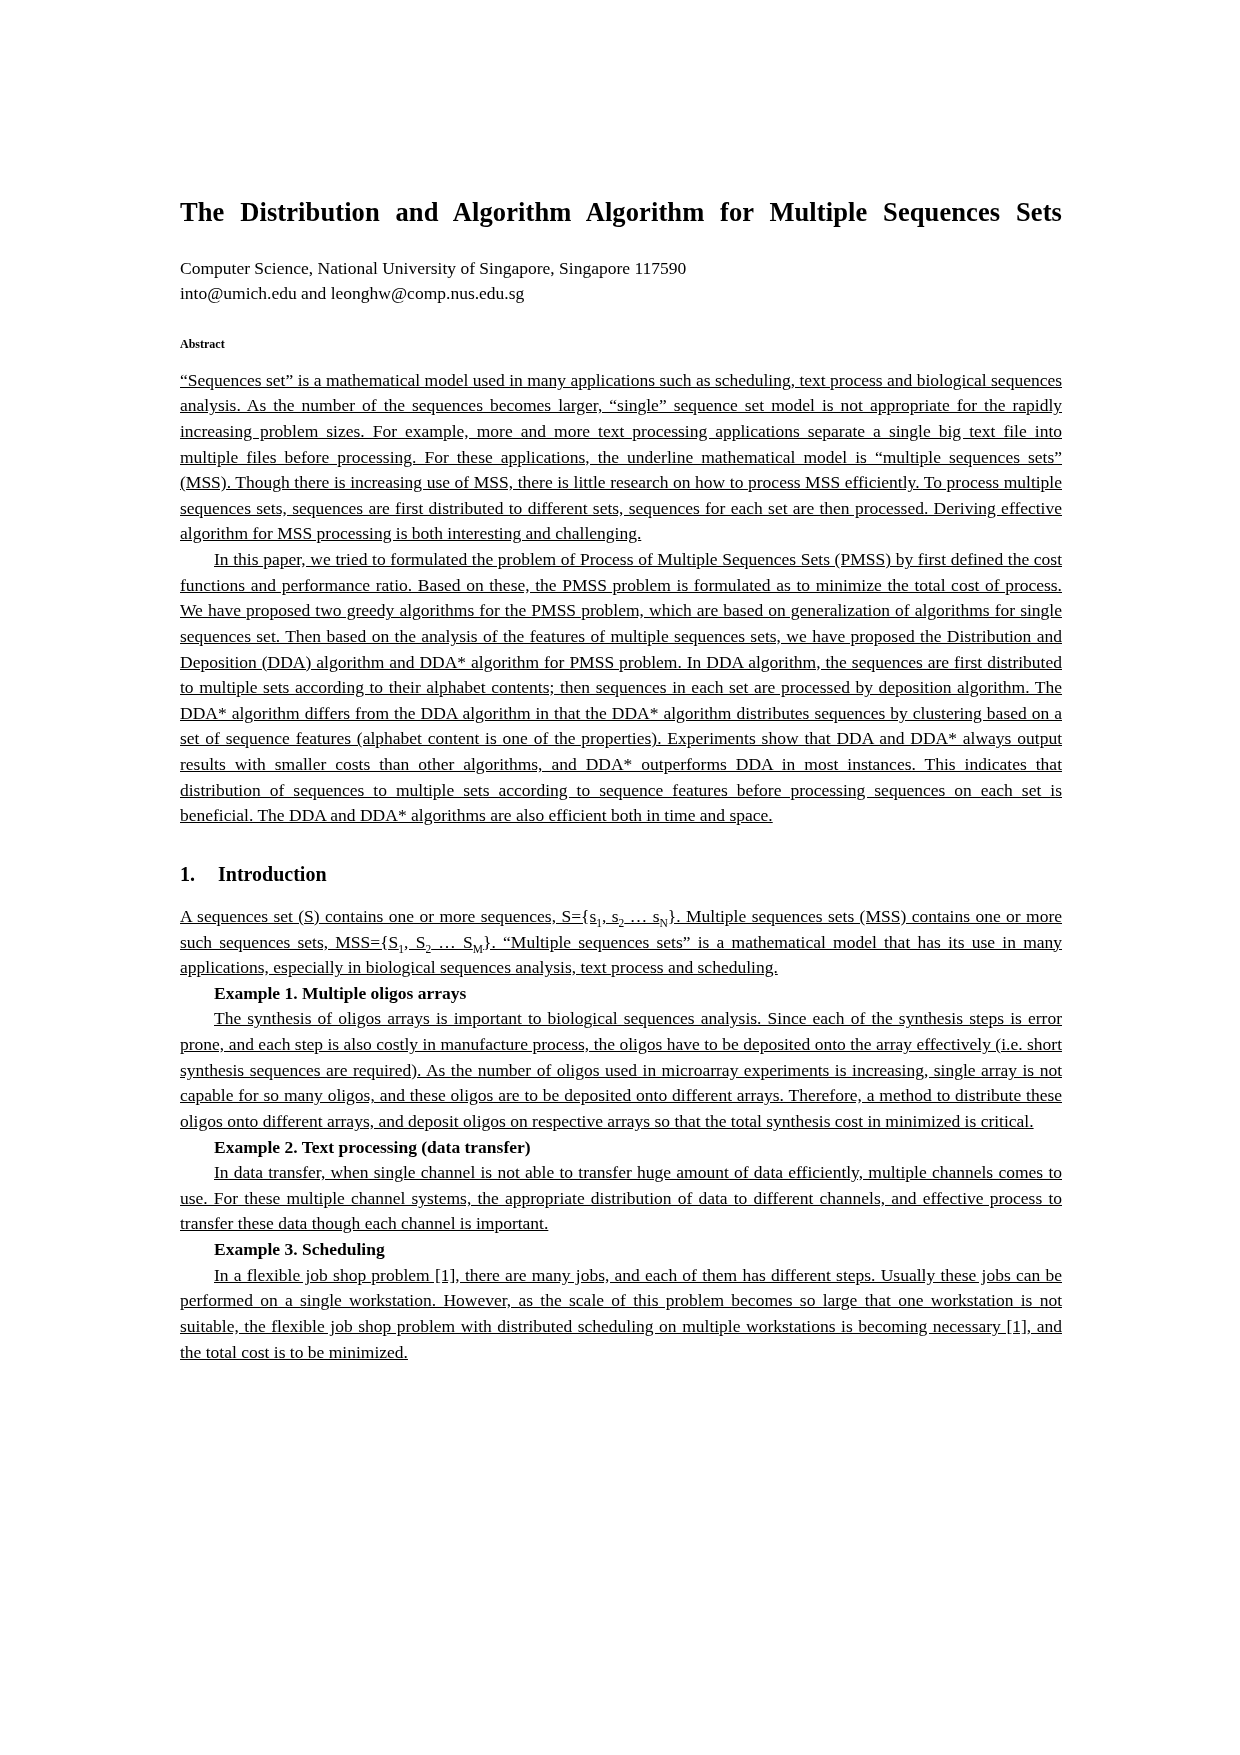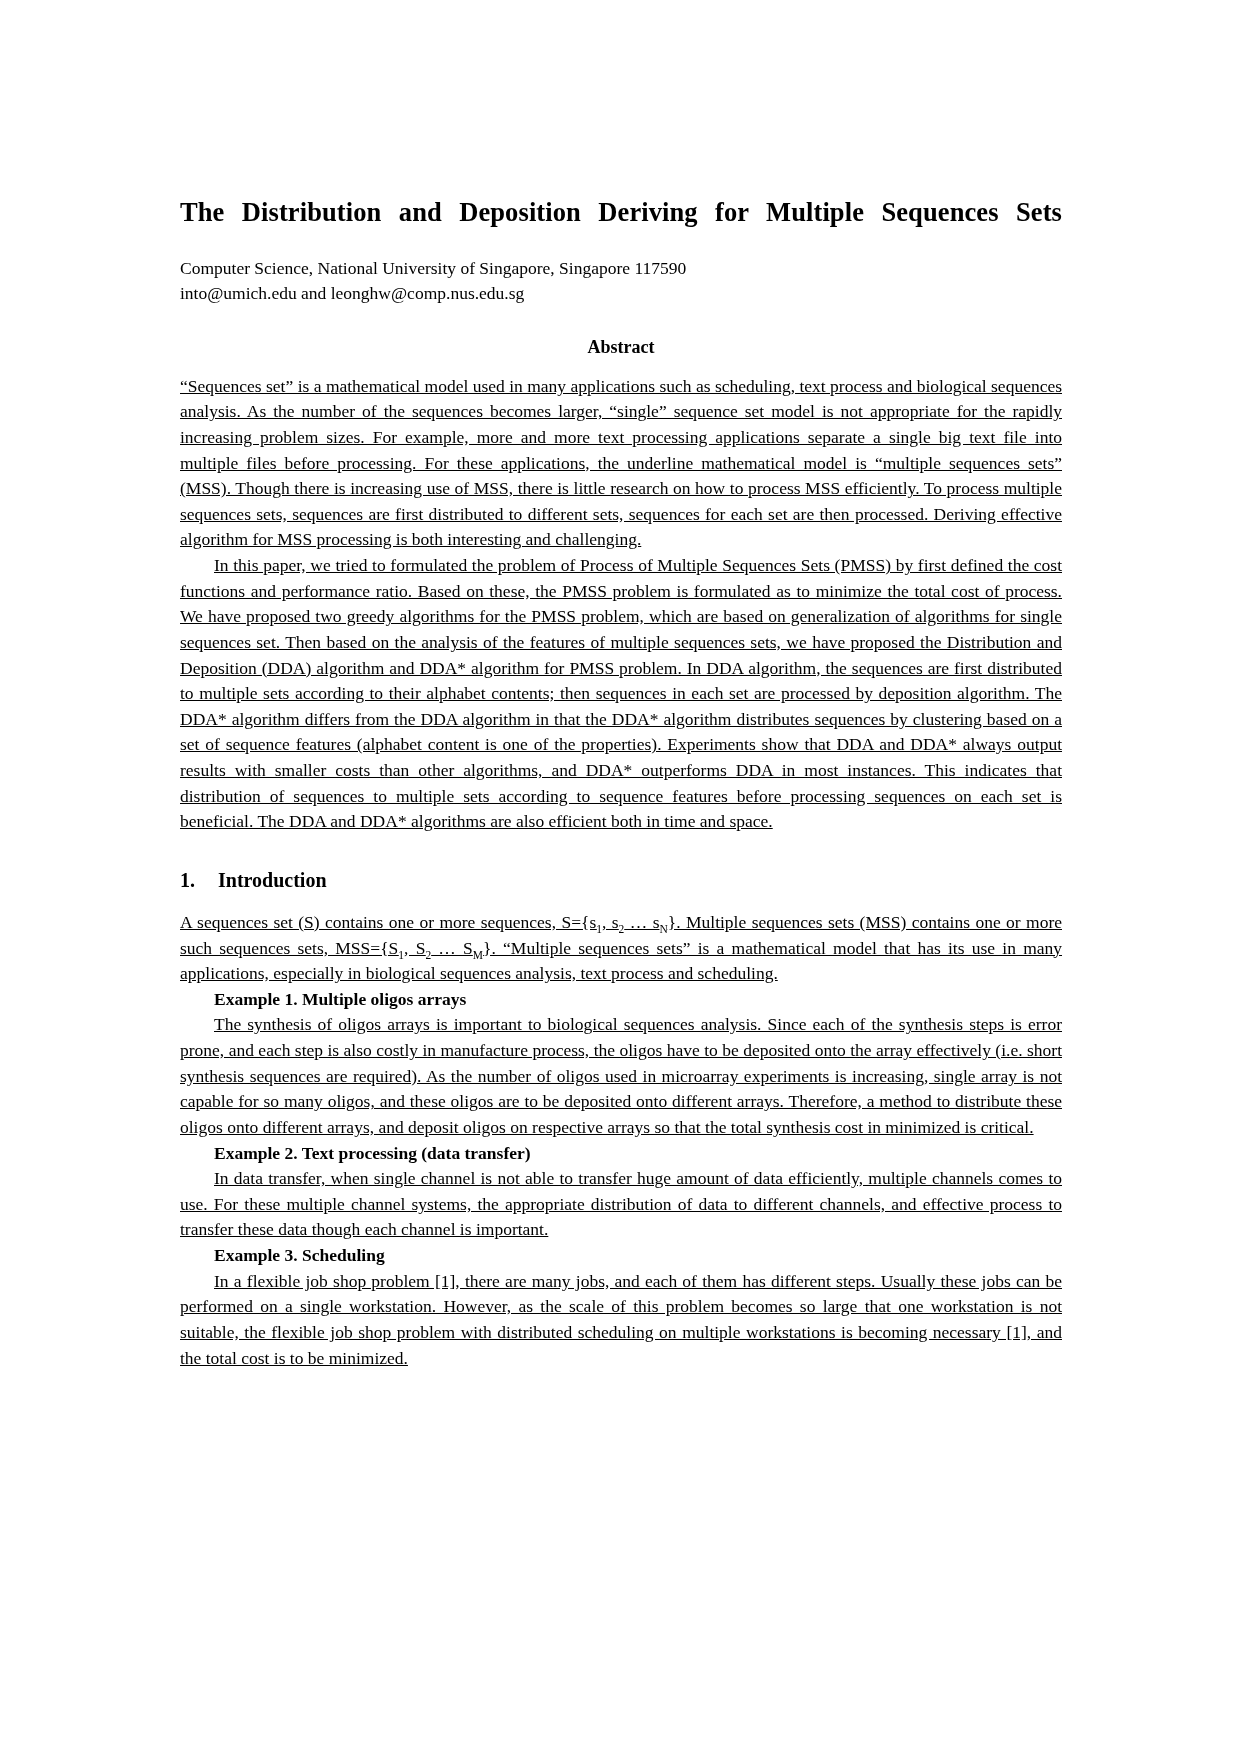--- a/index.html
+++ b/index.html
@@ -43,24 +43,23 @@
     font-size: 11.5px;
     vertical-align: super;
     line-height: 0;
   }
   sub {
     font-size: 11.5px;
     vertical-align: sub;
     line-height: 0;
   }
   .section-head {
-    font-size: 18px;
+    font-size: 12px;
     font-weight: bold;
     margin: 30px 0 16px 0;
-    text-align: center;
   }
   .section-head-num {
     font-size: 20px;
     font-weight: bold;
     margin: 34px 0 18px 0;
   }
   .section-head-num .num {
     display: inline-block;
     width: 38px;
   }
@@ -81,21 +80,21 @@
     line-height: 1.465;
     margin: 0;
     text-indent: 34px;
   }
 </style>
 </head>
 <body>
 
 <div class="page">
 
-  <h1 class="title">The Distribution and Deposition Deriving for Multiple Sequences Sets</h1>
+  <h1 class="title">The Distribution and Algorithm Algorithm for Multiple Sequences Sets</h1>
 
 
   <div class="affil">
     <span class="affil-line">Computer Science, National University of Singapore, Singapore 117590</span>
     <span class="affil-line">into@umich.edu and leonghw@comp.nus.edu.sg</span>
   </div>
 
   <div class="section-head">Abstract</div>
 
   <p class="body">“Sequences set” is a mathematical model used in many applications such as scheduling, text process and biological sequences analysis. As the number of the sequences becomes larger, “single” sequence set model is not appropriate for the rapidly increasing problem sizes. For example, more and more text processing applications separate a single big text file into multiple files before processing. For these applications, the underline mathematical model is “multiple sequences sets” (MSS). Though there is increasing use of MSS, there is little research on how to process MSS efficiently. To process multiple sequences sets, sequences are first distributed to different sets, sequences for each set are then processed. Deriving effective algorithm for MSS processing is both interesting and challenging.</p>

